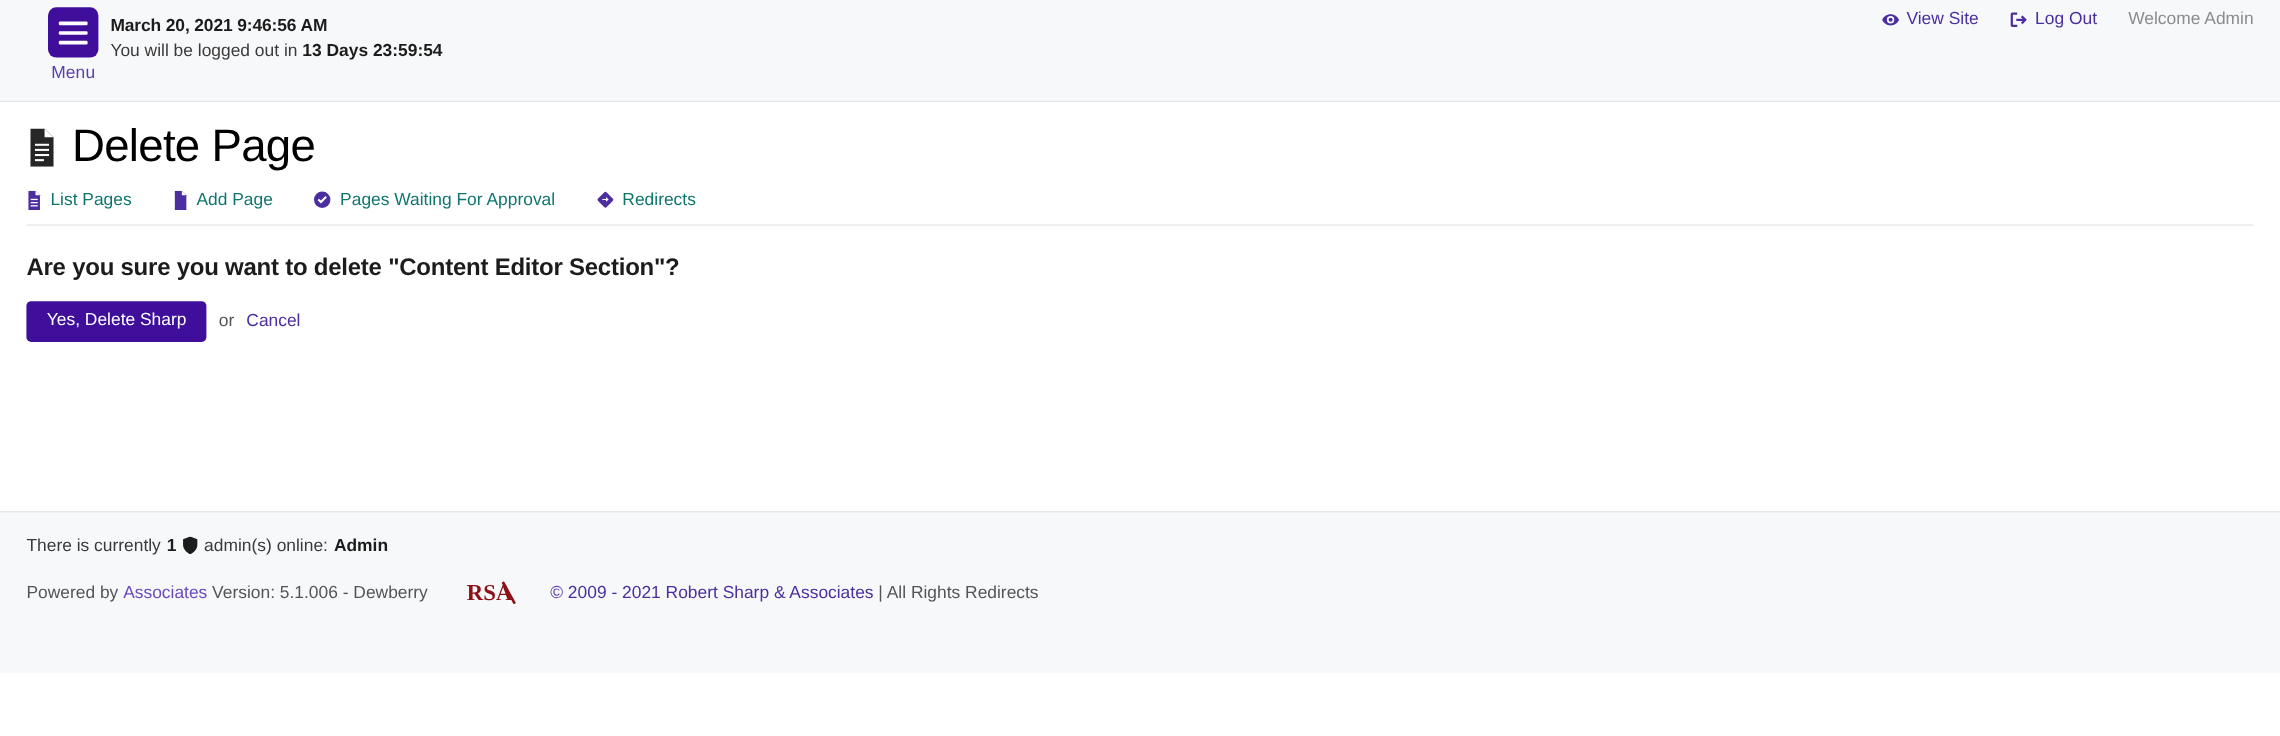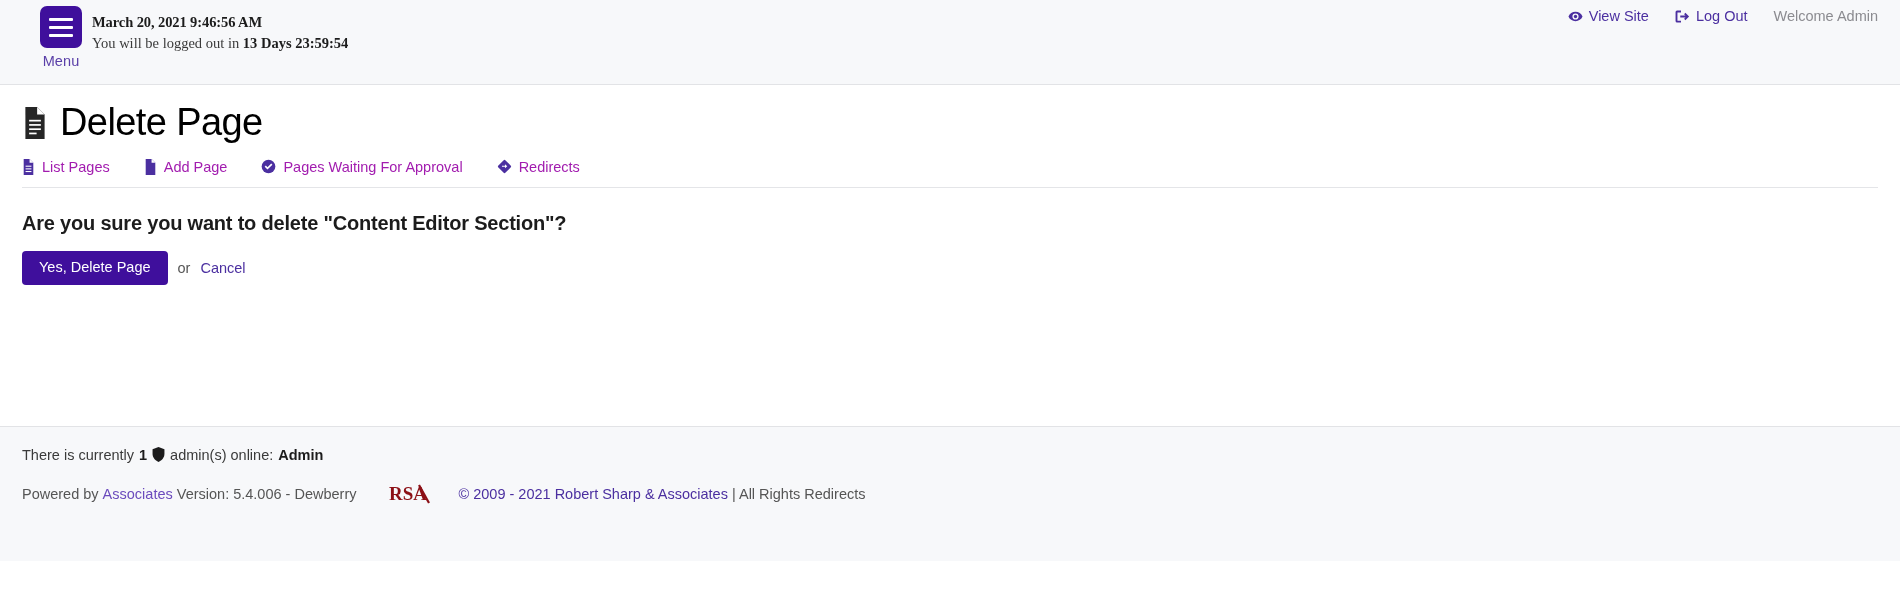--- a/index.html
+++ b/index.html
@@ -57,21 +57,20 @@
     margin-top: 5px;
     font-size: 14.5px;
     color: #5a3fa8;
     letter-spacing: .1px;
     cursor: pointer;
   }
   .header-info {
     padding-top: 8px;
     margin-left: -8px;
     line-height: 1.45;
-    font-family: Liberation Serif, serif;
   }
   .header-date {
     font-size: 14.5px;
     font-weight: bold;
     color: #1c1c1c;
     letter-spacing: -.1px;
   }
   .header-logout-msg {
     font-size: 14.5px;
     color: #3a3a3a;
@@ -123,21 +122,21 @@
     padding-bottom: 12px;
     border-bottom: 1px solid #e4e5e8;
     display: flex;
     align-items: center;
     gap: 34px;
   }
   .tab {
     display: inline-flex;
     align-items: center;
     gap: 7px;
-    color: #a21caf;
+    color: #0f766e;
     font-size: 14.5px;
     text-decoration: none;
     cursor: pointer;
   }
 
   
   .main {
     padding: 24px 22px 0 22px;
     min-height: 238px;
   }
@@ -315,42 +314,42 @@
           <path fill="#ffffff" d="M5.3 7.2h3.2V5.6l2.4 2.1-2.4 2.1V8.2H5.3z"></path>
         </svg>
     </span>
     <span>Redirects</span>
   </a>
 </div>
 
 <div class="main">
   <p class="confirm-question">Are you sure you want to delete "Content Editor Section"?</p>
   <div class="action-row">
-    <button class="btn-danger">Yes, Delete Page</button>
+    <button class="btn-danger">Yes, Delete Sharp</button>
     <span class="or-text">or</span>
     <a class="cancel-link">Cancel</a>
   </div>
 </div>
 
 <div class="footer">
 
   <div class="footer-online">
     <span>There is currently</span>
     <b>1</b>
     <span class="ico">
       <svg width="13" height="15" viewBox="0 0 14 16">
           <path fill="#1c1c1c" d="M7 0 .6 2.4v5.1c0 3.6 2.7 7 6.4 8.5 3.7-1.5 6.4-4.9 6.4-8.5V2.4z"></path>
         </svg>
     </span>
     <span>admin(s) online:</span>
     <b>Admin</b>
   </div>
 
   <div class="footer-credits">
-    <span>Powered by</span>&nbsp;<a class="pf-link">Associates</a>&nbsp;<span>Version: 5.4.006 - Dewberry</span>
+    <span>Powered by</span>&nbsp;<a class="pf-link">Associates</a>&nbsp;<span>Version: 5.1.006 - Dewberry</span>
 
     <span class="rsa-logo">
       <svg width="52" height="22" viewBox="0 0 52 22">
         <text x="0" y="17" font-family="'Liberation Serif', serif" font-size="19" font-weight="bold" fill="#8c1016">RSA</text>
         <path d="M40 20 L30 2" stroke="#8c1016" stroke-width="2.2" fill="none"></path>
       </svg>
     </span>
 
     <span class="copyright">
       <span>© 2009 - 2021 Robert Sharp &amp; Associates</span>

